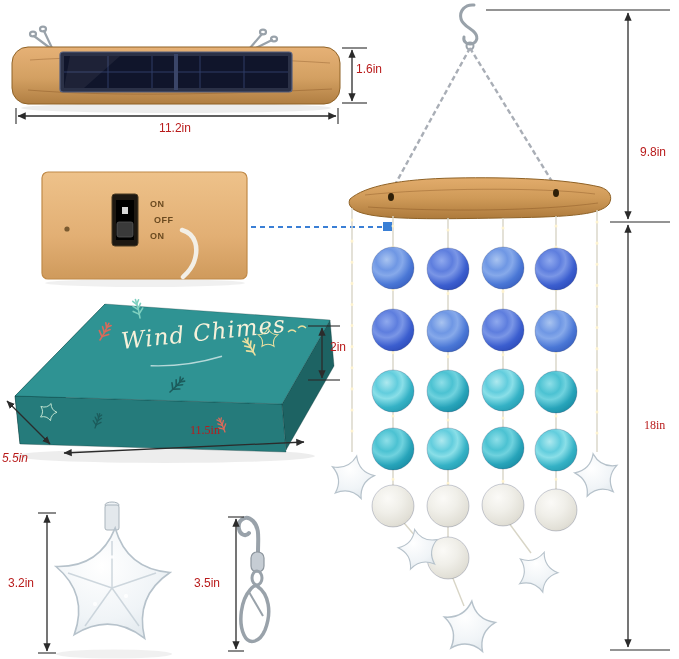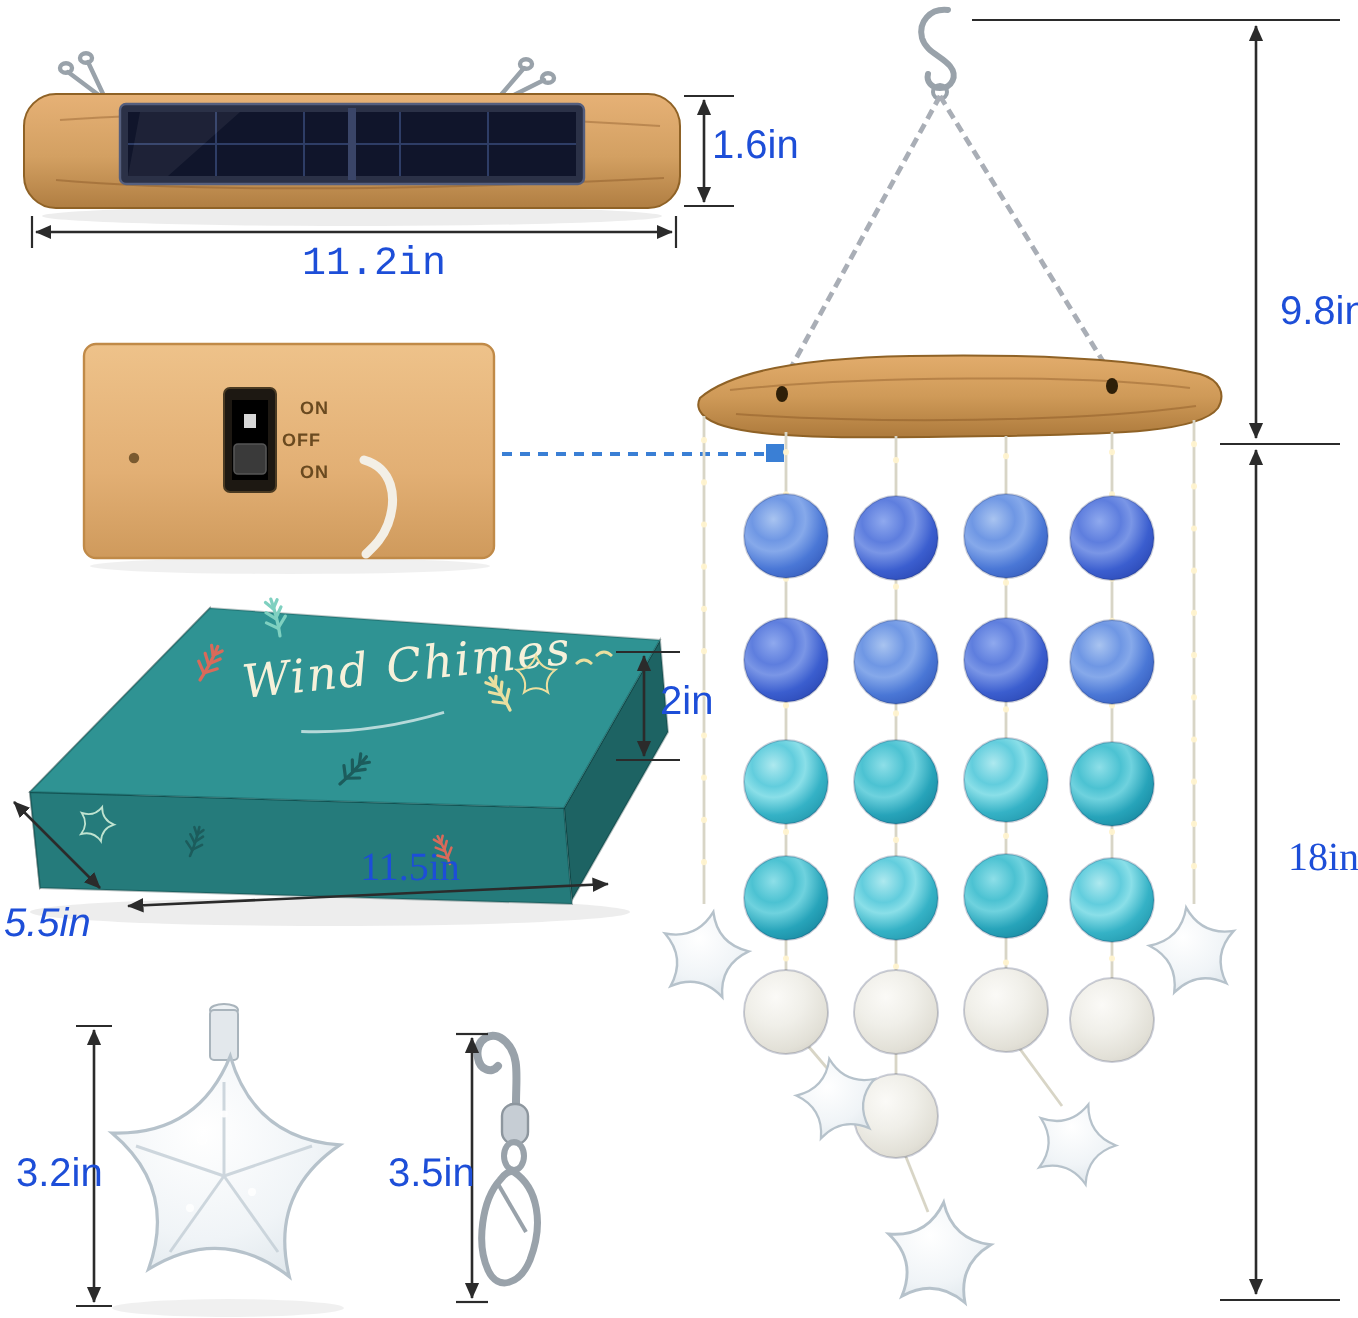--- a/index.html
+++ b/index.html
@@ -1,19 +1,19 @@
 <!DOCTYPE html>
 <html style="--accent: #3a7fd5; --dim: #2b2b2b; --wood: #cf9a58; --box-teal: #2f9393; --disc-blue: #4a77d6; --disc-royal: #3b5ecf; --disc-teal: #35b2c6; --disc-white: #efeee9;"><head>
 <meta charset="utf-8">
 <style>
   html,body{margin:0;padding:0;background:#ffffff;}
   .stage{position:relative;width:679px;height:659px;background:#ffffff;overflow:hidden;
          font-family:"Liberation Sans",sans-serif;}
   .stage svg{position:absolute;left:0;top:0;}
-  .dim-label{position:absolute;font-size:20px;color:#1d4ed8;white-space:nowrap;}
+  .dim-label{position:absolute;font-size:12px;color:#b91c1c;white-space:nowrap;}
   .dim-label.center{text-align:center;}
   .sw-label{position:absolute;font-size:9px;font-weight:bold;color:#6a4a20;letter-spacing:.5px;text-align:right;}
   
   .dim{stroke:var(--dim,#2b2b2b);stroke-width:1.3;fill:none;}
   .tick{stroke:var(--dim,#2b2b2b);stroke-width:1.1;}
   .string{stroke:#d8d5c6;stroke-width:1.4;fill:none;}
   .beads{stroke:#fff3cf;stroke-width:3;stroke-linecap:round;stroke-dasharray:0.1 21;fill:none;opacity:.95;}
   .disc{stroke:rgba(25,35,80,.22);stroke-width:1;}
   .metal{stroke:#99a2aa;fill:none;stroke-linecap:round;}
   .grain{stroke:rgba(110,60,15,.3);stroke-width:1;fill:none;}
@@ -280,26 +280,26 @@
   <g>
     <line class="tick" x1="486" y1="10" x2="670" y2="10"></line>
     <line class="tick" x1="610" y1="222" x2="670" y2="222"></line>
     <line class="tick" x1="610" y1="650" x2="670" y2="650"></line>
     <line class="dim" x1="628" y1="13" x2="628" y2="219" marker-start="url(#arr)" marker-end="url(#arr)"></line>
     <line class="dim" x1="628" y1="225" x2="628" y2="647" marker-start="url(#arr)" marker-end="url(#arr)"></line>
   </g>
 </svg>
 
 <span class="dim-label" style="left:356px;top:62px;">1.6in</span>
-<span class="dim-label center" style="left:142px;top:121px;width:90px;font-family:Liberation Mono, monospace;">11.2in</span>
+<span class="dim-label center" style="left:130px;top:121px;width:90px;">11.2in</span>
 <span class="dim-label" style="left:330px;top:340px;text-align:right;">2in</span>
 <span class="dim-label" style="left:2px;top:451px;font-style:italic;">5.5in</span>
 <span class="dim-label center" style="left:165px;top:423px;width:80px;font-family:Liberation Serif, serif;">11.5in</span>
 <span class="dim-label" style="left:8px;top:576px;">3.2in</span>
 <span class="dim-label" style="left:194px;top:576px;">3.5in</span>
 <span class="dim-label" style="left:640px;top:98px;margin-top:47px;">9.8in</span>
 <span class="dim-label" style="left:644px;top:418px;font-family:Liberation Serif, serif;">18in</span>
 
 <span class="sw-label" style="left:150px;top:199px;">ON</span>
-<span class="sw-label" style="left:141px;top:215px;">OFF</span>
+<span class="sw-label" style="left:154px;top:215px;">OFF</span>
 <span class="sw-label" style="left:150px;top:231px;">ON</span>
 
 </div>
 
 </body></html>

